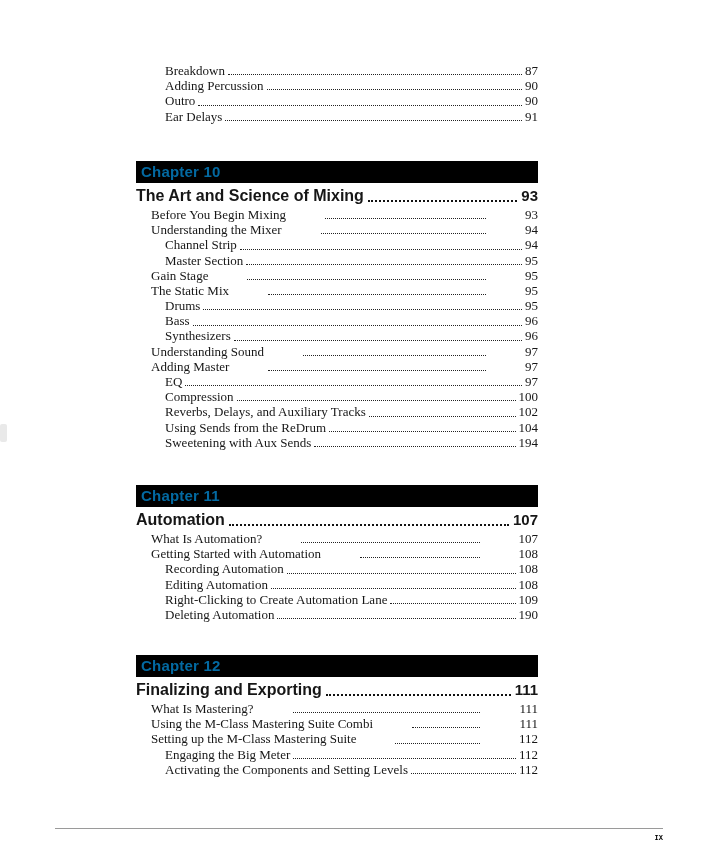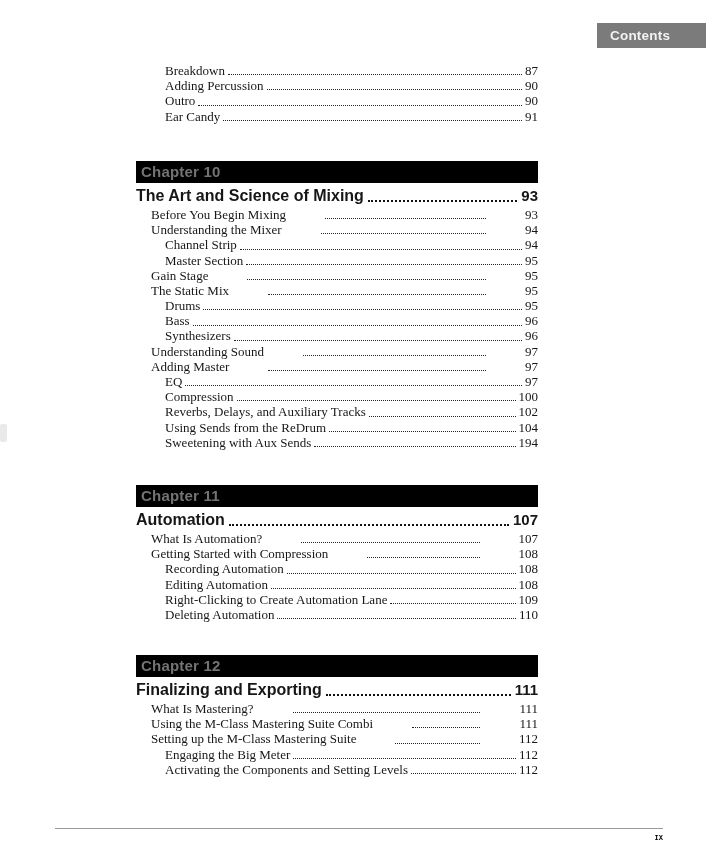--- a/index.html
+++ b/index.html
@@ -40,21 +40,21 @@
     position: absolute;
     left: 136px;
     width: 402px;
   }
   #leading-list { top: 63px; }
   .chapter-block { position: absolute; left: 136px; width: 402px; }
 
   .chapter-bar {
     height: 22px;
     background: #000000;
-    color: #737373;
+    color: #0369a1;
     font-family: "Liberation Sans", sans-serif;
     font-weight: bold;
     font-size: 15px;
     line-height: 22px;
     padding-left: 5px;
     letter-spacing: 0.2px;
   }
 
   .toc-row {
     display: flex;
@@ -123,44 +123,41 @@
     height: 18px;
     background: #e9e9e9;
     border-radius: 2px;
   }
 </style>
 </head>
 <body>
 
 <div class="page">
 
-  <div class="contents-tab">
-    <span>Contents</span>
-  </div>
 
   <div class="scan-artifact"></div>
 
   <div class="toc-col" id="leading-list">
       <div class="toc-row lvl2">
         <span class="toc-title">Breakdown</span>
         <span class="toc-dots"></span>
         <span class="toc-page">87</span>
       </div>
       <div class="toc-row lvl2">
         <span class="toc-title">Adding Percussion</span>
         <span class="toc-dots"></span>
         <span class="toc-page">90</span>
       </div>
       <div class="toc-row lvl2">
         <span class="toc-title">Outro</span>
         <span class="toc-dots"></span>
         <span class="toc-page">90</span>
       </div>
       <div class="toc-row lvl2">
-        <span class="toc-title">Ear Candy</span>
+        <span class="toc-title">Ear Delays</span>
         <span class="toc-dots"></span>
         <span class="toc-page">91</span>
       </div>
     </div>
 
   <div id="chapters-root">
       <div class="chapter-block" style="top: 161px;">
         <div class="chapter-bar"><span>Chapter 10</span></div>
         <div class="toc-row chapter-title-row">
           <span class="toc-title">The Art and Science of Mixing</span>
@@ -254,21 +251,21 @@
           <span class="toc-title">Automation</span>
           <span class="toc-dots"></span>
           <span class="toc-page">107</span>
         </div>
         <div class="toc-row lvl1">
           <span class="toc-title">What Is Automation?</span>
           <span class="toc-dots"></span>
           <span class="toc-page">107</span>
         </div>
         <div class="toc-row lvl1">
-          <span class="toc-title">Getting Started with Compression</span>
+          <span class="toc-title">Getting Started with Automation</span>
           <span class="toc-dots"></span>
           <span class="toc-page">108</span>
         </div>
         <div class="toc-row lvl2">
           <span class="toc-title">Recording Automation</span>
           <span class="toc-dots"></span>
           <span class="toc-page">108</span>
         </div>
         <div class="toc-row lvl2">
           <span class="toc-title">Editing Automation</span>
@@ -276,21 +273,21 @@
           <span class="toc-page">108</span>
         </div>
         <div class="toc-row lvl2">
           <span class="toc-title">Right-Clicking to Create Automation Lane</span>
           <span class="toc-dots"></span>
           <span class="toc-page">109</span>
         </div>
         <div class="toc-row lvl2">
           <span class="toc-title">Deleting Automation</span>
           <span class="toc-dots"></span>
-          <span class="toc-page">110</span>
+          <span class="toc-page">190</span>
         </div>
       </div>
       <div class="chapter-block" style="top: 655px;">
         <div class="chapter-bar"><span>Chapter 12</span></div>
         <div class="toc-row chapter-title-row">
           <span class="toc-title">Finalizing and Exporting</span>
           <span class="toc-dots"></span>
           <span class="toc-page">111</span>
         </div>
         <div class="toc-row lvl1">

